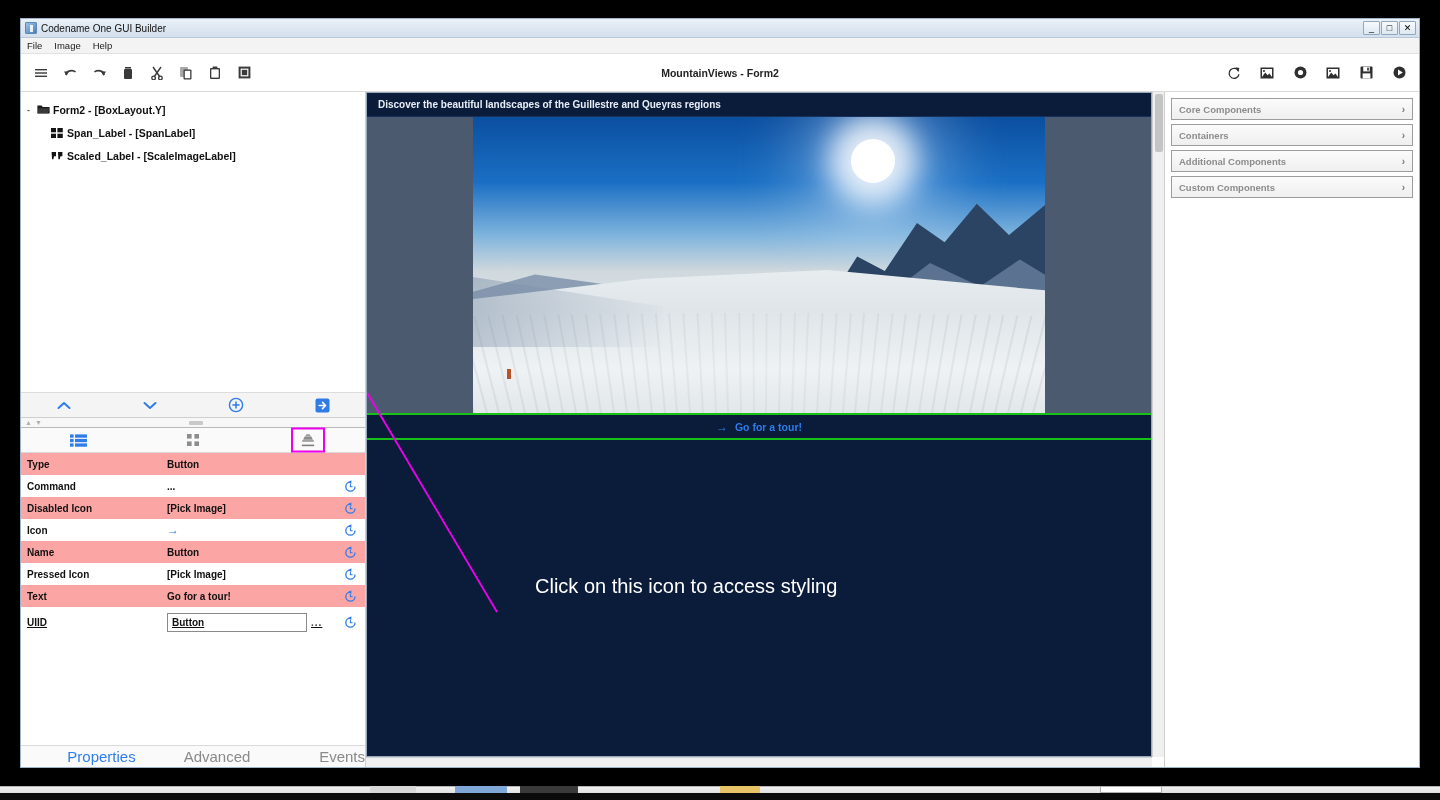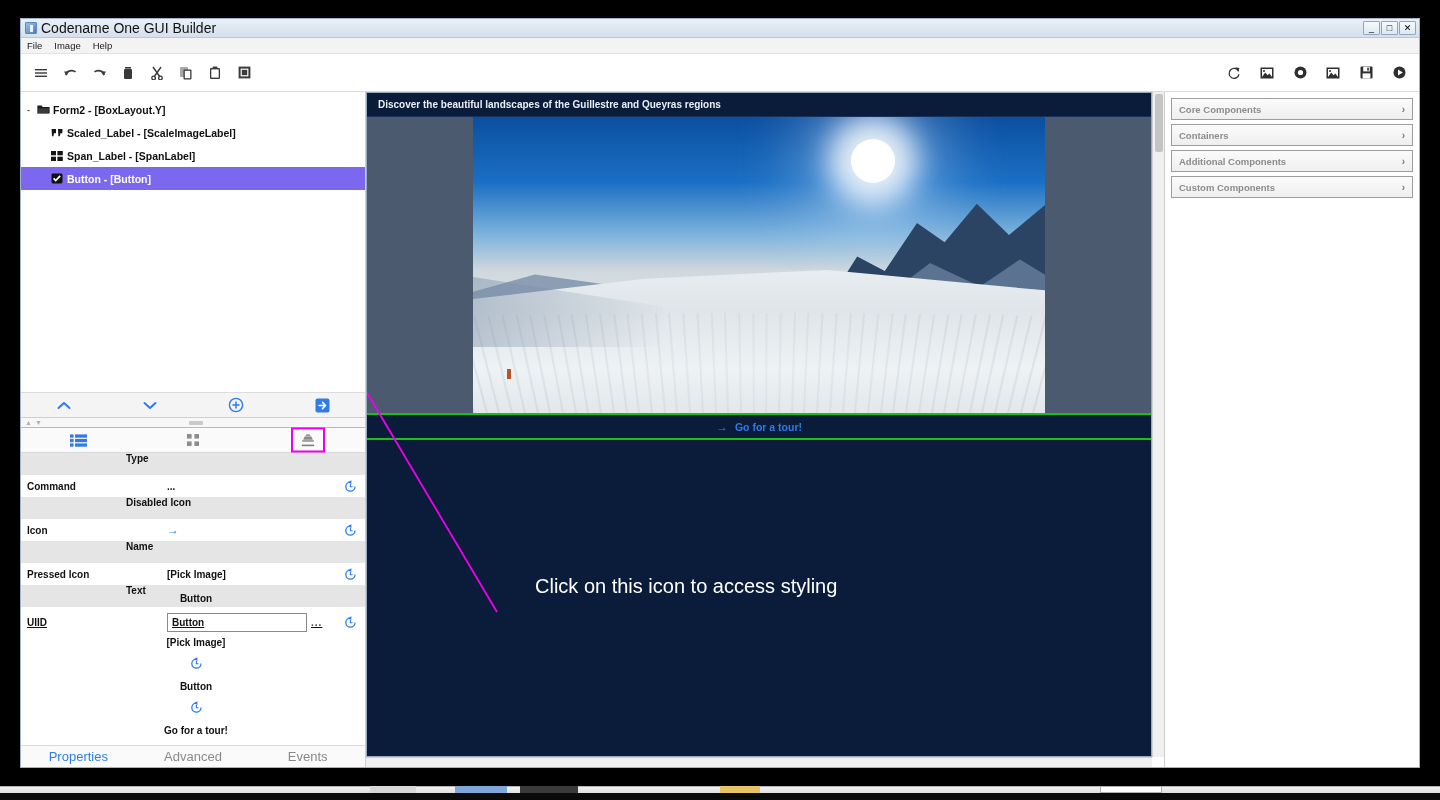--- a/index.html
+++ b/index.html
@@ -30,21 +30,21 @@
     width: 12px; height: 12px; margin-right: 4px;
     background: linear-gradient(135deg,#9fc3e8,#4a7fb5);
     border: 1px solid #5a88b8; border-radius: 1px;
     position: relative; flex: 0 0 12px;
   }
   #titlebar .app-icon::after{
     content:""; position:absolute; left:4px; top:2px;
     width:3px; height:7px; background:#fff; opacity:.85;
   }
   #titlebar .title-text {
-    font-size: 14px; color: #111; white-space: nowrap;
+    font-size: 10px; color: #111; white-space: nowrap;
   }
   #win-controls { margin-left:auto; display:flex; gap:1px; padding-right:1px; }
   #win-controls .wbtn {
     width: 17px; height: 14px;
     background: linear-gradient(#f7fafd,#dde8f2);
     border: 1px solid #8fa8be; border-radius: 1px;
     font-size: 9px; line-height: 12px; text-align: center;
     color: #000; font-family: "Liberation Sans", sans-serif;
   }
 
@@ -134,39 +134,39 @@
     border: 2px solid #ee00ee;
     pointer-events: none;
   }
 
   
   #prop-table { flex: 1; overflow: hidden; background:#fff; min-height:0; }
   .prop-row {
     display: flex; align-items: center; height: 22px;
     font-size: 10px; color: #111; padding-left: 6px;
   }
-  .prop-row.alt { background: #e5e5e5; flex-direction: column; }
+  .prop-row.alt { background: #fca5a5; }
   .prop-row .p-key { width: 140px; flex: 0 0 140px; font-weight: bold; }
   .prop-row .p-val { flex: 1; font-weight: bold; }
   .prop-row .p-revert { width: 30px; flex: 0 0 30px; display:flex; align-items:center; justify-content:center; }
   .uiid-input {
     width: 140px; height: 19px; border: 1px solid #8a8a8a;
     background: #fff; font-size: 10px; font-weight: bold; color:#111;
     padding: 0 4px; font-family: "Liberation Sans", sans-serif;
   }
   .ellipsis-btn { font-size: 10px; color:#444; margin: 0 6px 0 4px; cursor:pointer; letter-spacing:1px; }
 
   
   #prop-bottom-tabs {
     height: 22px; flex: 0 0 22px; background: #fafafa;
     border-top: 1px solid #dadada;
     display: flex; align-items: center;
   }
   #prop-bottom-tabs .bt {
-    flex: 1; text-align: center; font-size: 13px; color: #8a8a8a; cursor:pointer;
+    flex: 1; text-align: right; font-size: 15px; color: #8a8a8a; cursor:pointer;
   }
   #prop-bottom-tabs .bt.active { color: #2e7eea; }
 
   
   #center-col { flex: 1; min-width: 0; background: #fff; position: relative; display:flex; flex-direction:column; }
   #canvas-outer {
     position:absolute; left:0; top:0; right:12px; bottom:10px;
     background: #0b1c3a; border: 1px solid #9aa8bb; overflow:hidden;
   }
   #canvas-title {
@@ -362,20 +362,21 @@
       </span>
       <span class="tb-btn">
         <svg width="13" height="13" viewBox="0 0 13 13">
             <rect x="0.6" y="0.6" width="11.8" height="11.8" fill="#3a3a3a"></rect>
             <rect x="2.6" y="2.6" width="7.8" height="7.8" fill="#ffffff"></rect>
             <rect x="3.8" y="3.8" width="5.4" height="5.4" fill="#3a3a3a"></rect>
           </svg>
       </span>
     </div>
 
+    <div id="toolbar-title">MountainViews - Form2</div>
 
     <div id="toolbar-right">
       <span class="tb-btn">
         <svg width="14" height="14" viewBox="0 0 14 14">
             <path d="M11.6 5.2 A5 5 0 1 0 12 8.4" stroke="#2f2f2f" stroke-width="1.3" fill="none"></path>
             <path d="M8.4 1.3 L12.4 2.1 L11.2 5.8 Z" fill="#2f2f2f"></path>
           </svg>
       </span>
       <span class="tb-btn">
         <svg width="14" height="12" viewBox="0 0 14 12">
@@ -427,49 +428,40 @@
             <svg width="13" height="11" viewBox="0 0 13 11">
                 <path d="M0.4 1.6 h4.2 l1.1 1.4 h6.9 v6.6 h-12.2 z" fill="#1b1b1b"></path>
                 <path d="M1.6 4.2 h10.6 l-1.2 5 h-10.4 z" fill="#3a3a3a"></path>
               </svg>
           </span>
           <span>Form2 - [BoxLayout.Y]</span>
         </div>
 
         <div class="tree-row indent1">
           <span class="t-icon">
-            <svg width="13" height="10" viewBox="0 0 13 10">
-                <path d="M0.6 1 h4.4 v4.2 h-2 l-0.6 3 h-1.4 z" fill="#141414"></path>
-                <path d="M7 1 h4.4 v4.2 h-2 l-0.6 3 h-1.4 z" fill="#141414"></path>
-              </svg>
-          </span>
-          <span>Scaled_Label - [ScaleImageLabel]</span>
-        </div>
-
-        <div class="tree-row indent1">
-          <span class="t-icon">
             <svg width="12" height="10" viewBox="0 0 12 10">
                 <rect x="0" y="0" width="5" height="4.3" fill="#141414"></rect>
                 <rect x="0" y="5.7" width="5" height="4.3" fill="#141414"></rect>
                 <rect x="6.4" y="0" width="5.4" height="4.3" fill="#141414"></rect>
                 <rect x="6.4" y="5.7" width="5.4" height="4.3" fill="#141414"></rect>
               </svg>
           </span>
           <span>Span_Label - [SpanLabel]</span>
         </div>
 
-        <div class="tree-row indent1 selected">
+        <div class="tree-row indent1">
           <span class="t-icon">
-            <svg width="12" height="11" viewBox="0 0 12 11">
-                <rect x="0.5" y="0.5" width="11" height="10" rx="1.4" fill="#111"></rect>
-                <path d="M2.6 5.4 L4.7 7.6 L9.2 2.8" stroke="#ffffff" stroke-width="1.7" fill="none"></path>
-              </svg>
-          </span>
-          <span>Button - [Button]</span>
-        </div>
+            <svg width="13" height="10" viewBox="0 0 13 10">
+                <path d="M0.6 1 h4.4 v4.2 h-2 l-0.6 3 h-1.4 z" fill="#141414"></path>
+                <path d="M7 1 h4.4 v4.2 h-2 l-0.6 3 h-1.4 z" fill="#141414"></path>
+              </svg>
+          </span>
+          <span>Scaled_Label - [ScaleImageLabel]</span>
+        </div>
+
       </div>
 
       <div id="tree-nav">
         <span class="nav-cell">
           <svg width="16" height="11" viewBox="0 0 16 11">
               <path d="M2.5 8 L8 3 L13.5 8" stroke="#2f7be8" stroke-width="2" fill="none" stroke-linecap="round" stroke-linejoin="round"></path>
             </svg>
         </span>
         <span class="nav-cell">
           <svg width="16" height="11" viewBox="0 0 16 11">

